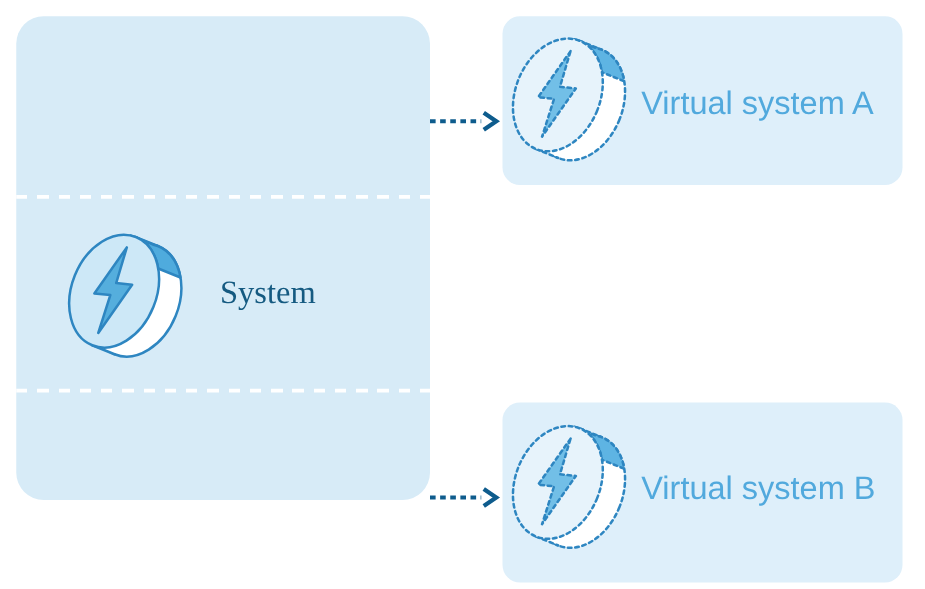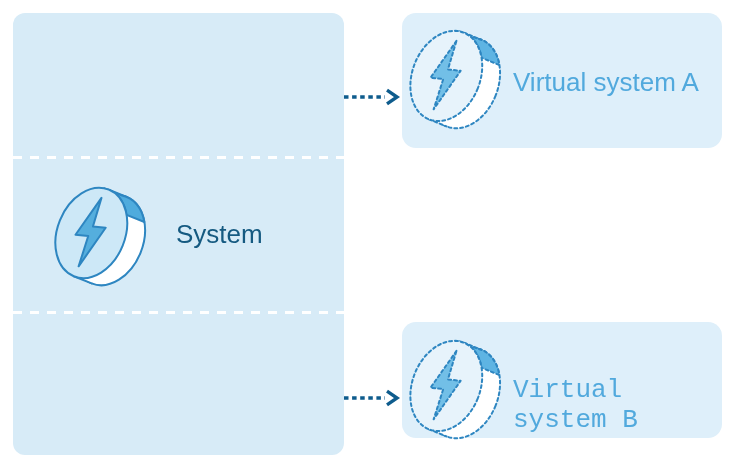--- a/index.html
+++ b/index.html
@@ -7,29 +7,29 @@
     width:740px;height:471px;
     background:#ffffff;
     font-family:"Liberation Sans", sans-serif;
     position:relative;
     overflow:hidden;
   }
   .stage{position:absolute;left:0;top:0;width:740px;height:471px;}
 
   
   .system-box{
-    position:absolute;left:13px;top:13px;width:331px;height:442px;
-    background:#d7ebf7;border-radius:12px;
+    position:absolute;left:13px;top:13px;width:331px;height:387px;
+    background:#d7ebf7;border-radius:22px;font-family:Liberation Serif, serif;
   }
   .virtual-box{
     position:absolute;left:402px;width:320px;height:135px;
     background:#deeffa;border-radius:14px;
   }
   .virtual-box.a{top:13px;}
-  .virtual-box.b{top:322px;height:116px;font-family:Liberation Mono, monospace;}
+  .virtual-box.b{top:322px;height:144px;}
 
   
   .separator{
     position:absolute;left:0;right:0;height:3px;
     background:repeating-linear-gradient(90deg,#ffffff 0 9px,rgba(255,255,255,0) 9px 17px);
   }
   .separator.s1{top:143px;}
   .separator.s2{top:298px;}
 
   

